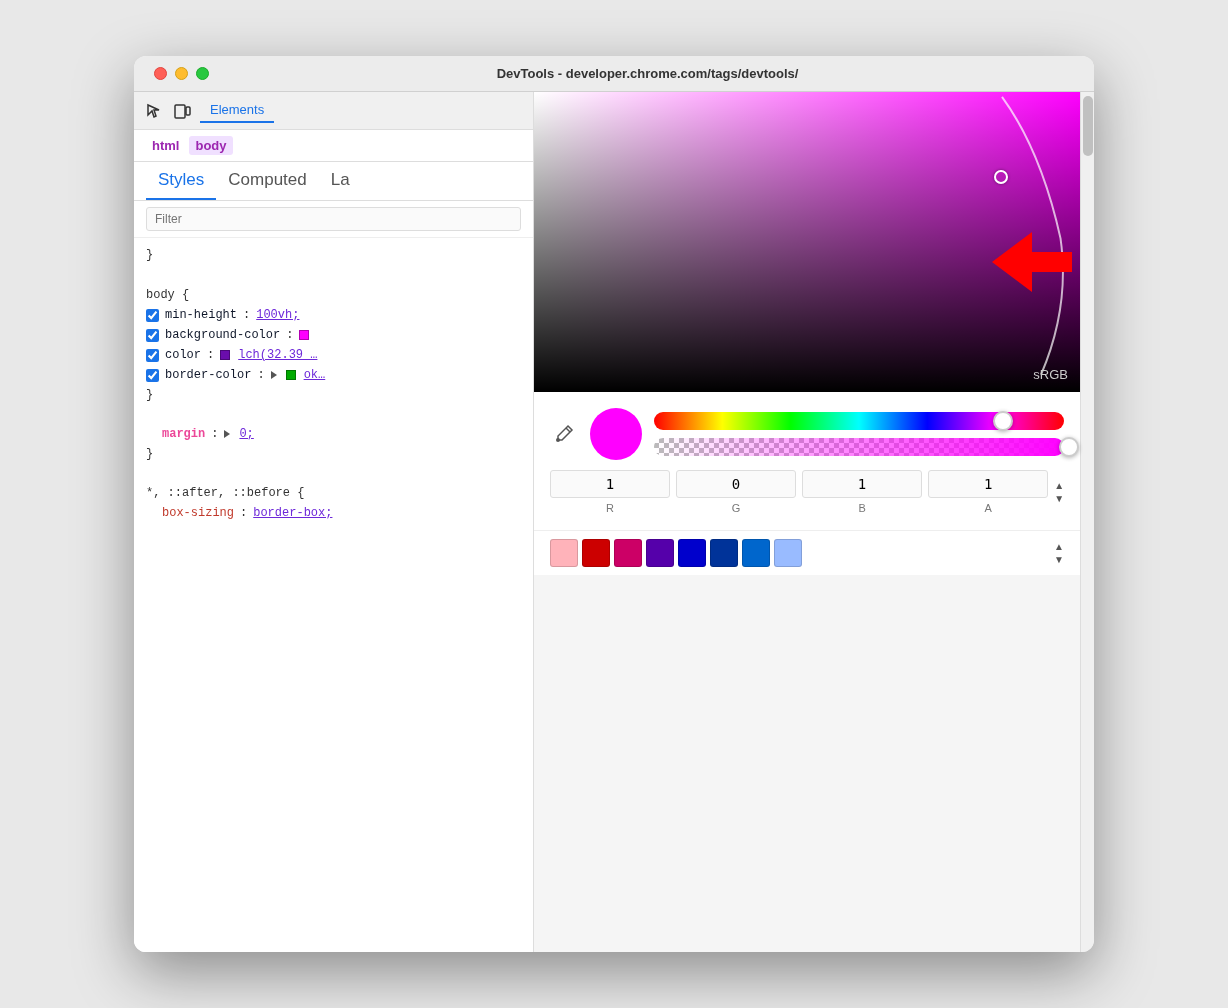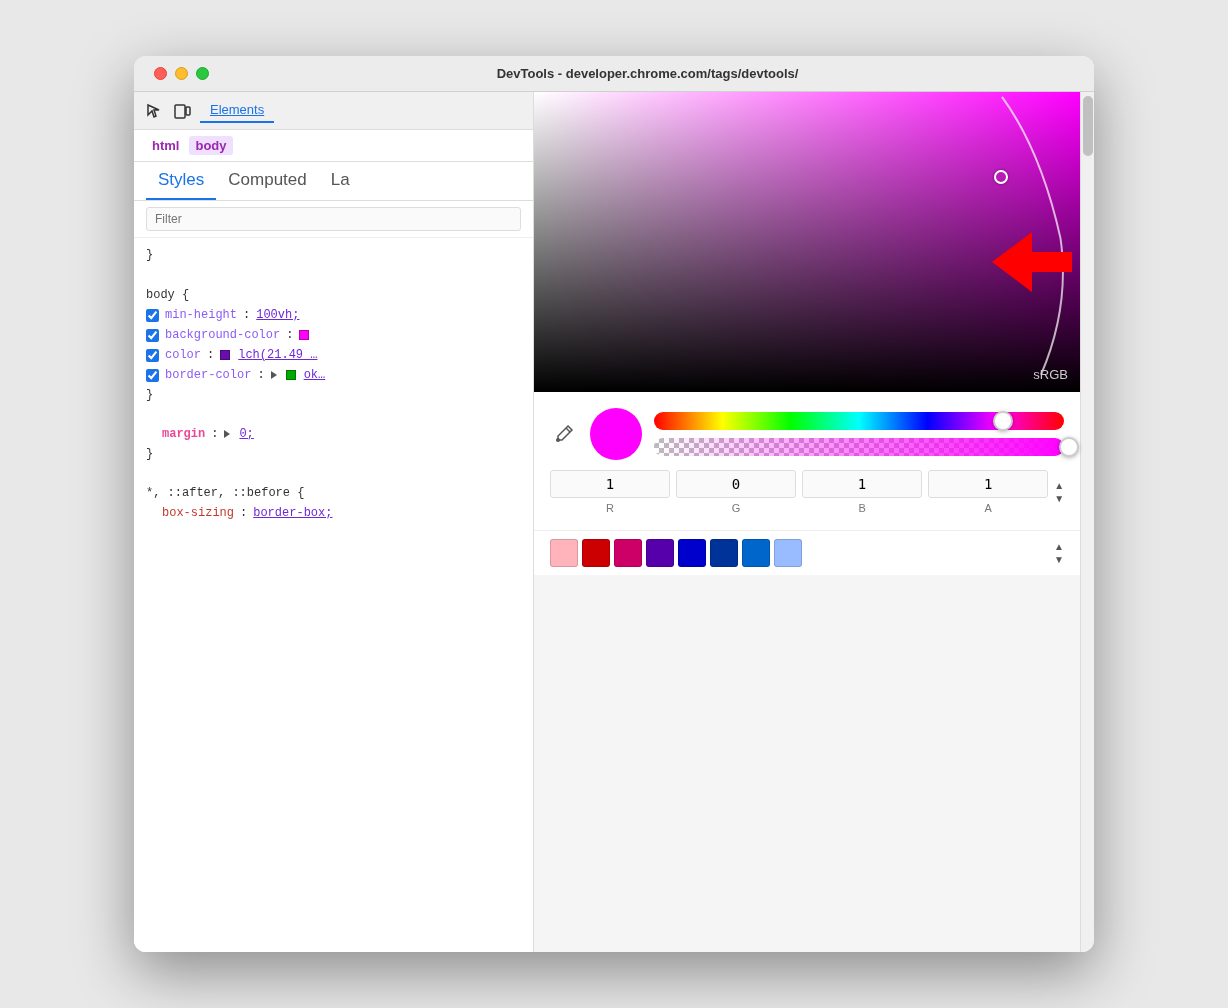--- a/index.html
+++ b/index.html
@@ -90,21 +90,20 @@
       color: #555;
     }
 
     .toolbar-tab-active {
       padding: 4px 10px;
       color: #1a73e8;
       border-bottom: 2px solid #1a73e8;
       font-size: 13px;
       font-weight: 500;
       cursor: pointer;
-      text-decoration: underline;
     }
 
     
     .breadcrumb {
       display: flex;
       padding: 6px 12px;
       gap: 4px;
       border-bottom: 1px solid #ddd;
       background: #fff;
     }
@@ -164,21 +163,21 @@
       flex: 1;
       overflow-y: auto;
       padding: 8px 12px;
       background: #fff;
       font-family: 'Menlo', 'Monaco', 'Courier New', monospace;
       font-size: 12px;
       line-height: 1.6;
     }
 
     .css-selector { color: #333; font-weight: normal; }
-    .css-property { color: #8b5cf6; }
+    .css-property { color: #0f172a; }
     .css-value { color: #6d28d9; text-decoration: underline; }
     .css-brace { color: #333; }
 
     .css-line {
       display: flex;
       align-items: center;
       gap: 6px;
       min-height: 20px;
     }
 
@@ -514,21 +513,21 @@
           <span class="css-brace">:</span>
           <span class="color-swatch" style="background:#ff00ff;"></span>
         </div>
 
         
         <div class="css-line">
           <input type="checkbox" class="css-checkbox" checked="" style="">
           <span class="css-property">color</span>
           <span class="css-brace">:</span>
           <span class="color-swatch" style="background:#6a0dad;"></span>
-          <span class="css-value">lch(21.49 …</span>
+          <span class="css-value">lch(32.39 …</span>
         </div>
 
         
         <div class="css-line">
           <input type="checkbox" class="css-checkbox" checked="" style="">
           <span class="css-property">border-color</span>
           <span class="css-brace">:</span>
           <span class="triangle-icon"></span>
           <span class="color-swatch" style="background:#00aa00;"></span>
           <span class="css-value">ok…</span>

